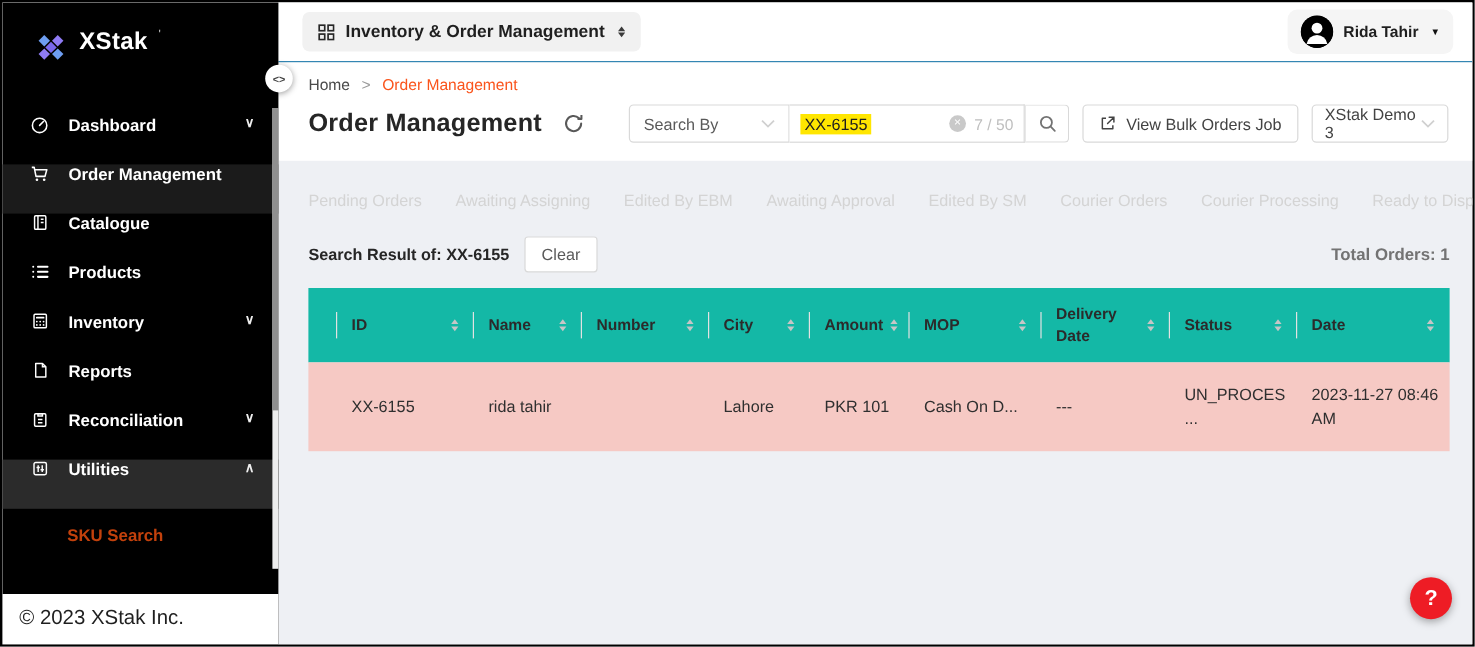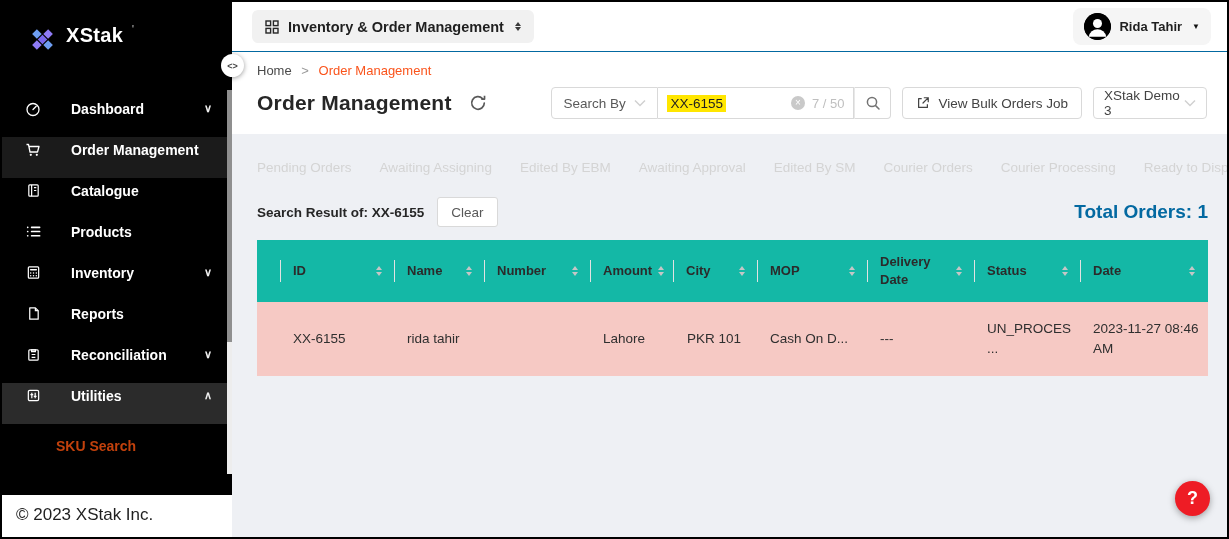--- a/index.html
+++ b/index.html
@@ -6,21 +6,21 @@
   html,body { width:1229px; height:539px; font-family:"Liberation Sans", sans-serif; background:#fff; }
   .frame { width:1229px; height:539px; border:2px solid #000; display:flex; position:relative; overflow:hidden; background:#fff; }
 
   
   .sidebar { width:230px; background:#000; display:flex; flex-direction:column; position:relative; flex-shrink:0; }
   .logo-row { padding:22px 0 0 26px; height:94px; display:flex; align-items:flex-start; gap:9px; }
   .logo-row svg { margin-top:1px; }
   .logo-text { color:#fff; font-size:20px; font-weight:700; letter-spacing:.3px; }
   .logo-mark { color:#cfcfcf; font-size:10px; vertical-align:top; }
   .menu { flex:1; }
-  .m-item { height:41px; display:flex; align-items:center; gap:30px; padding:0 20px 16px 23px; color:#fff; font-size:14px; font-weight:600; cursor:pointer; }
+  .m-item { height:41px; display:flex; align-items:flex-start; gap:16px; padding:0 20px 16px 23px; color:#fff; font-size:14px; font-weight:600; cursor:pointer; }
   .m-item.active { background:#1b1b1b; }
   .m-item.open { background:#2b2b2b; }
   .m-item .icn { width:16px; display:flex; justify-content:center; }
   .m-item .chev { margin-left:auto; font-size:11px; color:#ededed; }
   .m-sub { height:44px; display:flex; align-items:center; padding-left:54px; color:#c2410c; font-size:14px; font-weight:700; cursor:pointer; }
   .sb-scroll { position:absolute; right:0; top:88px; width:5px; height:384px; background:#ededed; }
   .sb-thumb { width:5px; height:252px; background:#8f8f8f; }
   .sb-footer { background:#fff; padding:10px 14px 12px 14px; }
   .sb-copy { font-size:17px; color:#1f1f1f; font-weight:500; }
   .sb-links { display:flex; justify-content:space-between; margin-top:9px; font-size:12.5px; font-weight:700; color:#111; }
@@ -47,39 +47,39 @@
   .page-head { background:#fff; padding:11px 20px 15px 25px; flex-shrink:0; }
   .breadcrumb { font-size:13px; }
   .bc-home { color:#4a4a4a; cursor:pointer; }
   .bc-sep { color:#999; margin:0 6px; }
   .bc-cur { color:#fa541c; cursor:pointer; }
   .title-row { display:flex; align-items:center; margin-top:9px; }
   .page-title { font-size:21px; font-weight:700; color:#262626; letter-spacing:.2px; }
   .refresh { margin-left:17px; cursor:pointer; display:flex; }
   .controls { margin-left:auto; display:flex; align-items:center; gap:11px; }
   .search-group { display:flex; height:32px; }
-  .sel-searchby { width:107px; border:1px solid #d9d9d9; border-radius:4px 0 0 4px; background:#fff; display:flex; align-items:center; padding:4px 11px; font-size:13.5px; color:#595959; cursor:pointer; }
+  .sel-searchby { width:134px; border:1px solid #d9d9d9; border-radius:4px 0 0 4px; background:#fff; display:flex; align-items:center; padding:4px 11px; font-size:13.5px; color:#595959; cursor:pointer; }
   .sel-searchby .sel-chev { margin-left:auto; display:flex; }
   .search-input { width:196px; border:1px solid #d9d9d9; border-left:none; background:#fff; display:flex; align-items:center; padding:0 9px; gap:7px; cursor:text; }
   .hl-value { background:#ffe600; color:#1f1f1f; font-size:13.5px; padding:1px 3px; }
   .clear-circle { margin-left:auto; width:14px; height:14px; border-radius:50%; background:#c9c9c9; color:#fff; font-size:10px; line-height:13px; text-align:center; cursor:pointer; flex-shrink:0; }
   .counter { color:#bfbfbf; font-size:13px; white-space:nowrap; }
   .search-btn { width:37px; border:1px solid #d9d9d9; border-left:1px solid #e8e8e8; border-radius:0 4px 4px 0; background:#fff; display:flex; align-items:center; justify-content:center; cursor:pointer; }
   .bulk-btn { height:32px; border:1px solid #d9d9d9; border-radius:4px; background:#fff; display:flex; align-items:center; gap:8px; padding:0 13px; font-size:13.5px; color:#434343; cursor:pointer; white-space:nowrap; }
   .store-sel { height:32px; width:114px; border:1px solid #d9d9d9; border-radius:4px; background:#fff; display:flex; align-items:center; padding:0 10px; font-size:13.5px; color:#434343; cursor:pointer; }
   .store-sel .sel-chev { margin-left:auto; display:flex; }
 
   .content { flex:1; position:relative; padding:13px 19px 0 25px; min-width:0; }
   .tabs-row { display:flex; align-items:center; height:41px; }
   .tab { font-size:13.5px; color:#d4d4d4; margin-right:28px; white-space:nowrap; cursor:default; }
 
   .result-row { display:flex; align-items:center; margin-top:9px; }
   .result-label { font-size:13.5px; font-weight:700; color:#262626; }
   .clear-btn { margin-left:13px; height:30px; padding:0 13px; background:#fff; border:1px solid #d9d9d9; border-radius:3px; font-size:13.5px; color:#595959; cursor:pointer; font-family:inherit; }
-  .total-label { margin-left:auto; font-size:19px; font-weight:700; color:#0369a1; }
+  .total-label { margin-left:auto; font-size:14px; font-weight:700; color:#737373; }
 
   .otable { margin-top:13px; }
   .thead { display:flex; background:#14b8a6; }
   .th { position:relative; display:flex; align-items:center; height:62px; padding-left:12px; font-size:13px; font-weight:700; color:#2b2b2b; line-height:1.35; cursor:pointer; }
   .th:not(:last-child)::after { content:""; position:absolute; right:0; top:20px; height:22px; width:1px; background:#e2e2e2; }
   .sorter { margin-left:auto; margin-right:13px; display:flex; flex-direction:column; gap:2px; padding-left:6px; }
   .sorter i { width:0; height:0; border-left:3.5px solid transparent; border-right:3.5px solid transparent; }
   .sorter .su { border-bottom:4px solid #c6c6c6; }
   .sorter .sd { border-top:4px solid #c6c6c6; }
   .trow { display:flex; background:#f6c9c4; min-height:74px; align-items:center; cursor:pointer; }
@@ -332,29 +332,29 @@
                 <i class="sd"></i>
               </span>
           </div>
           <div class="th c-number">
             <span class="th-label">Number</span>
             <span class="sorter">
                 <i class="su"></i>
                 <i class="sd"></i>
               </span>
           </div>
+          <div class="th c-city">
+            <span class="th-label">City</span>
+            <span class="sorter">
+                <i class="su"></i>
+                <i class="sd"></i>
+              </span>
+          </div>
           <div class="th c-amount">
             <span class="th-label">Amount</span>
-            <span class="sorter">
-                <i class="su"></i>
-                <i class="sd"></i>
-              </span>
-          </div>
-          <div class="th c-city">
-            <span class="th-label">City</span>
             <span class="sorter">
                 <i class="su"></i>
                 <i class="sd"></i>
               </span>
           </div>
           <div class="th c-mop">
             <span class="th-label">MOP</span>
             <span class="sorter">
                 <i class="su"></i>
                 <i class="sd"></i>

